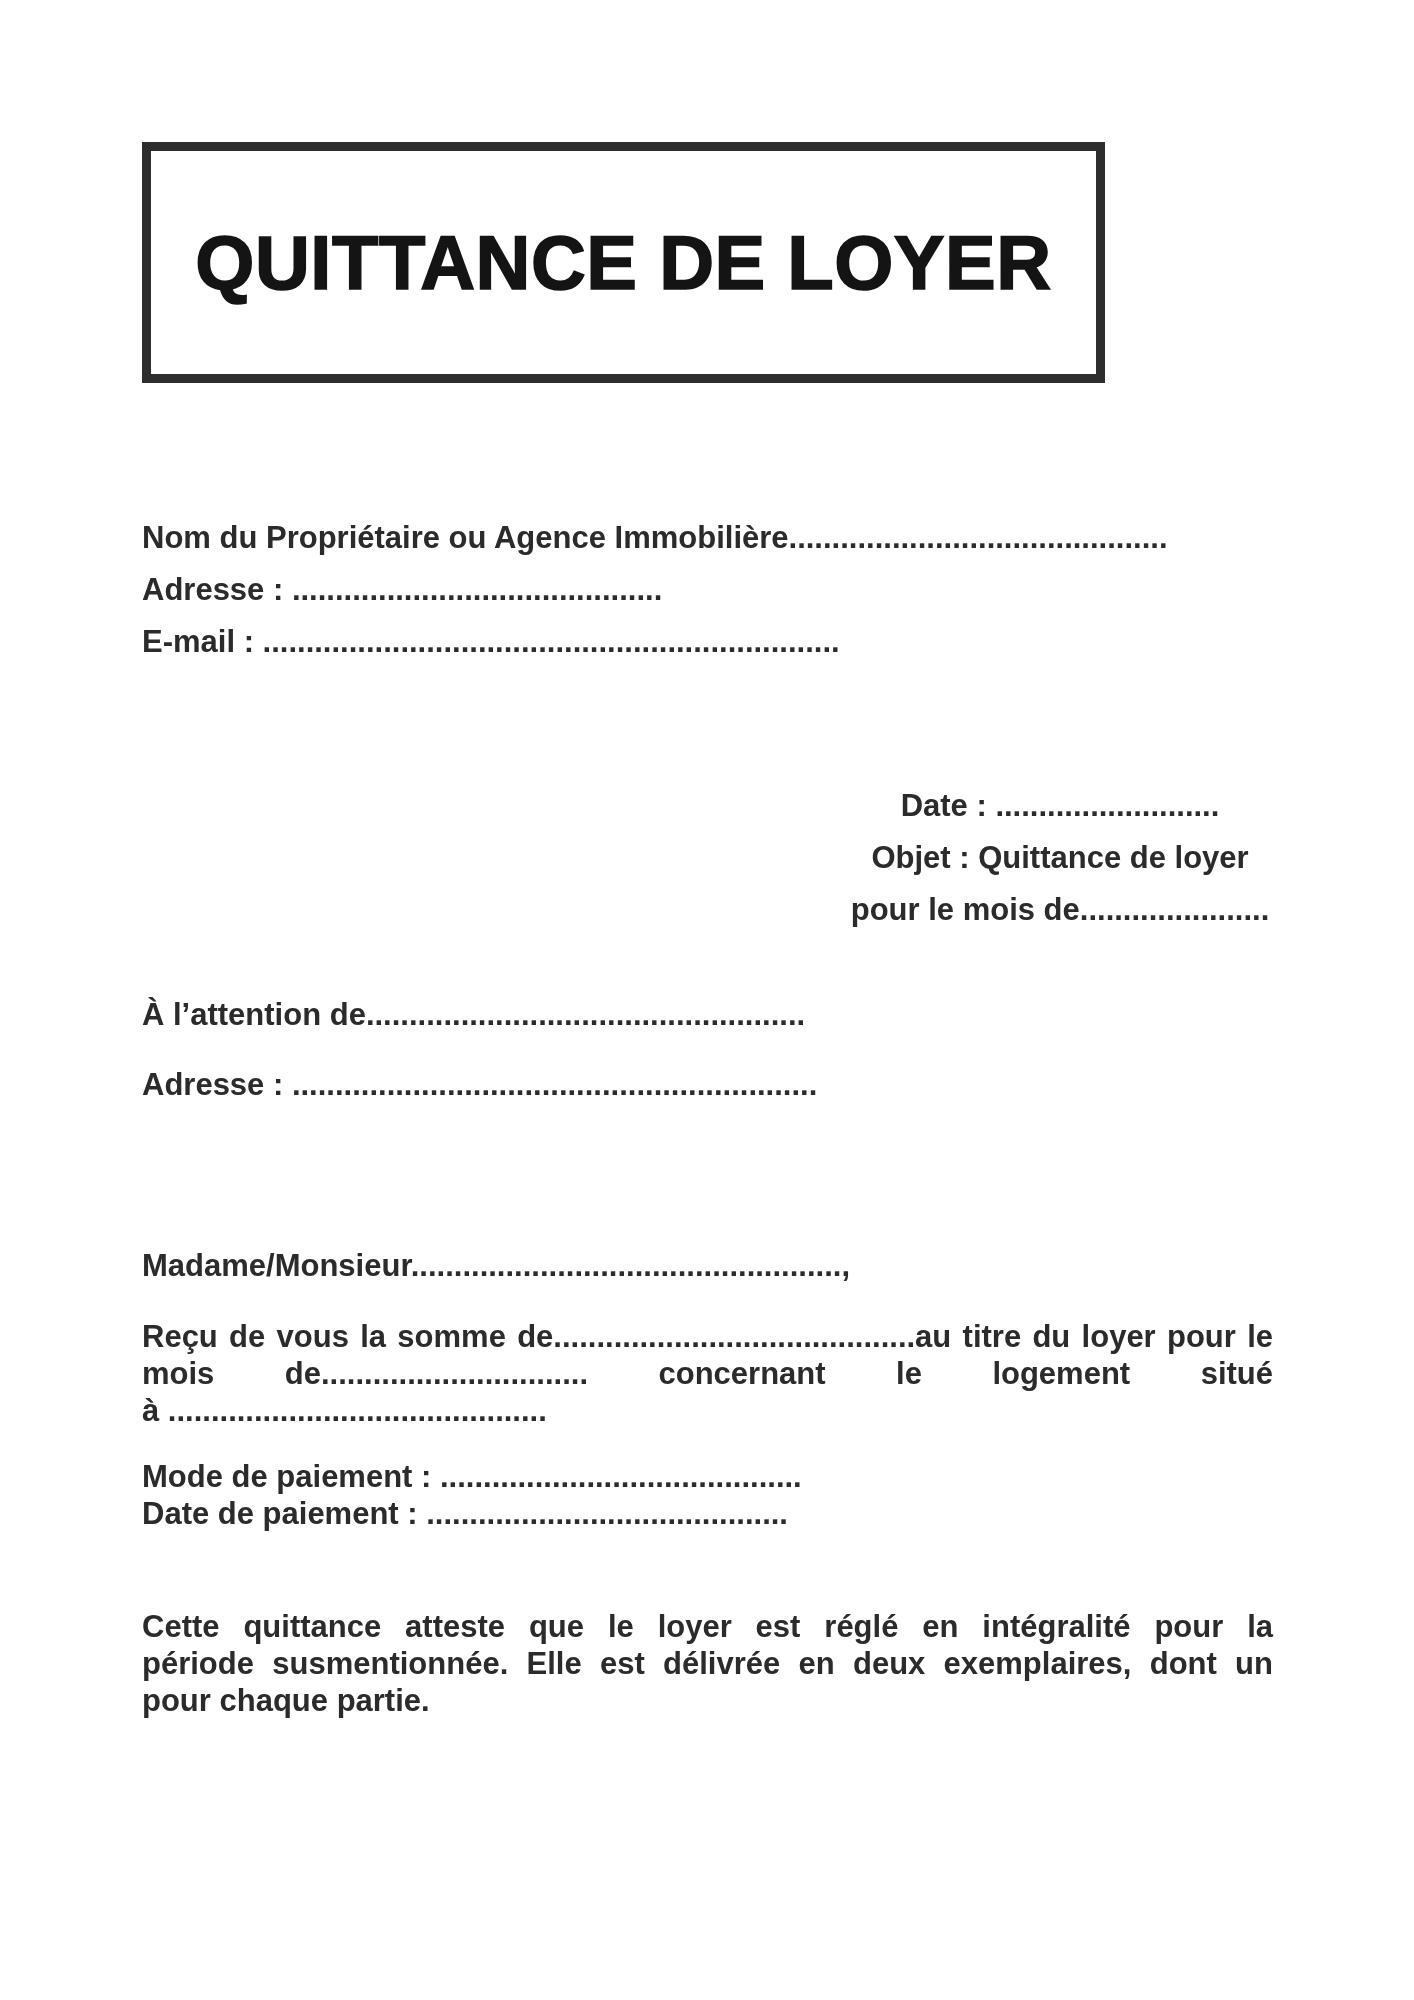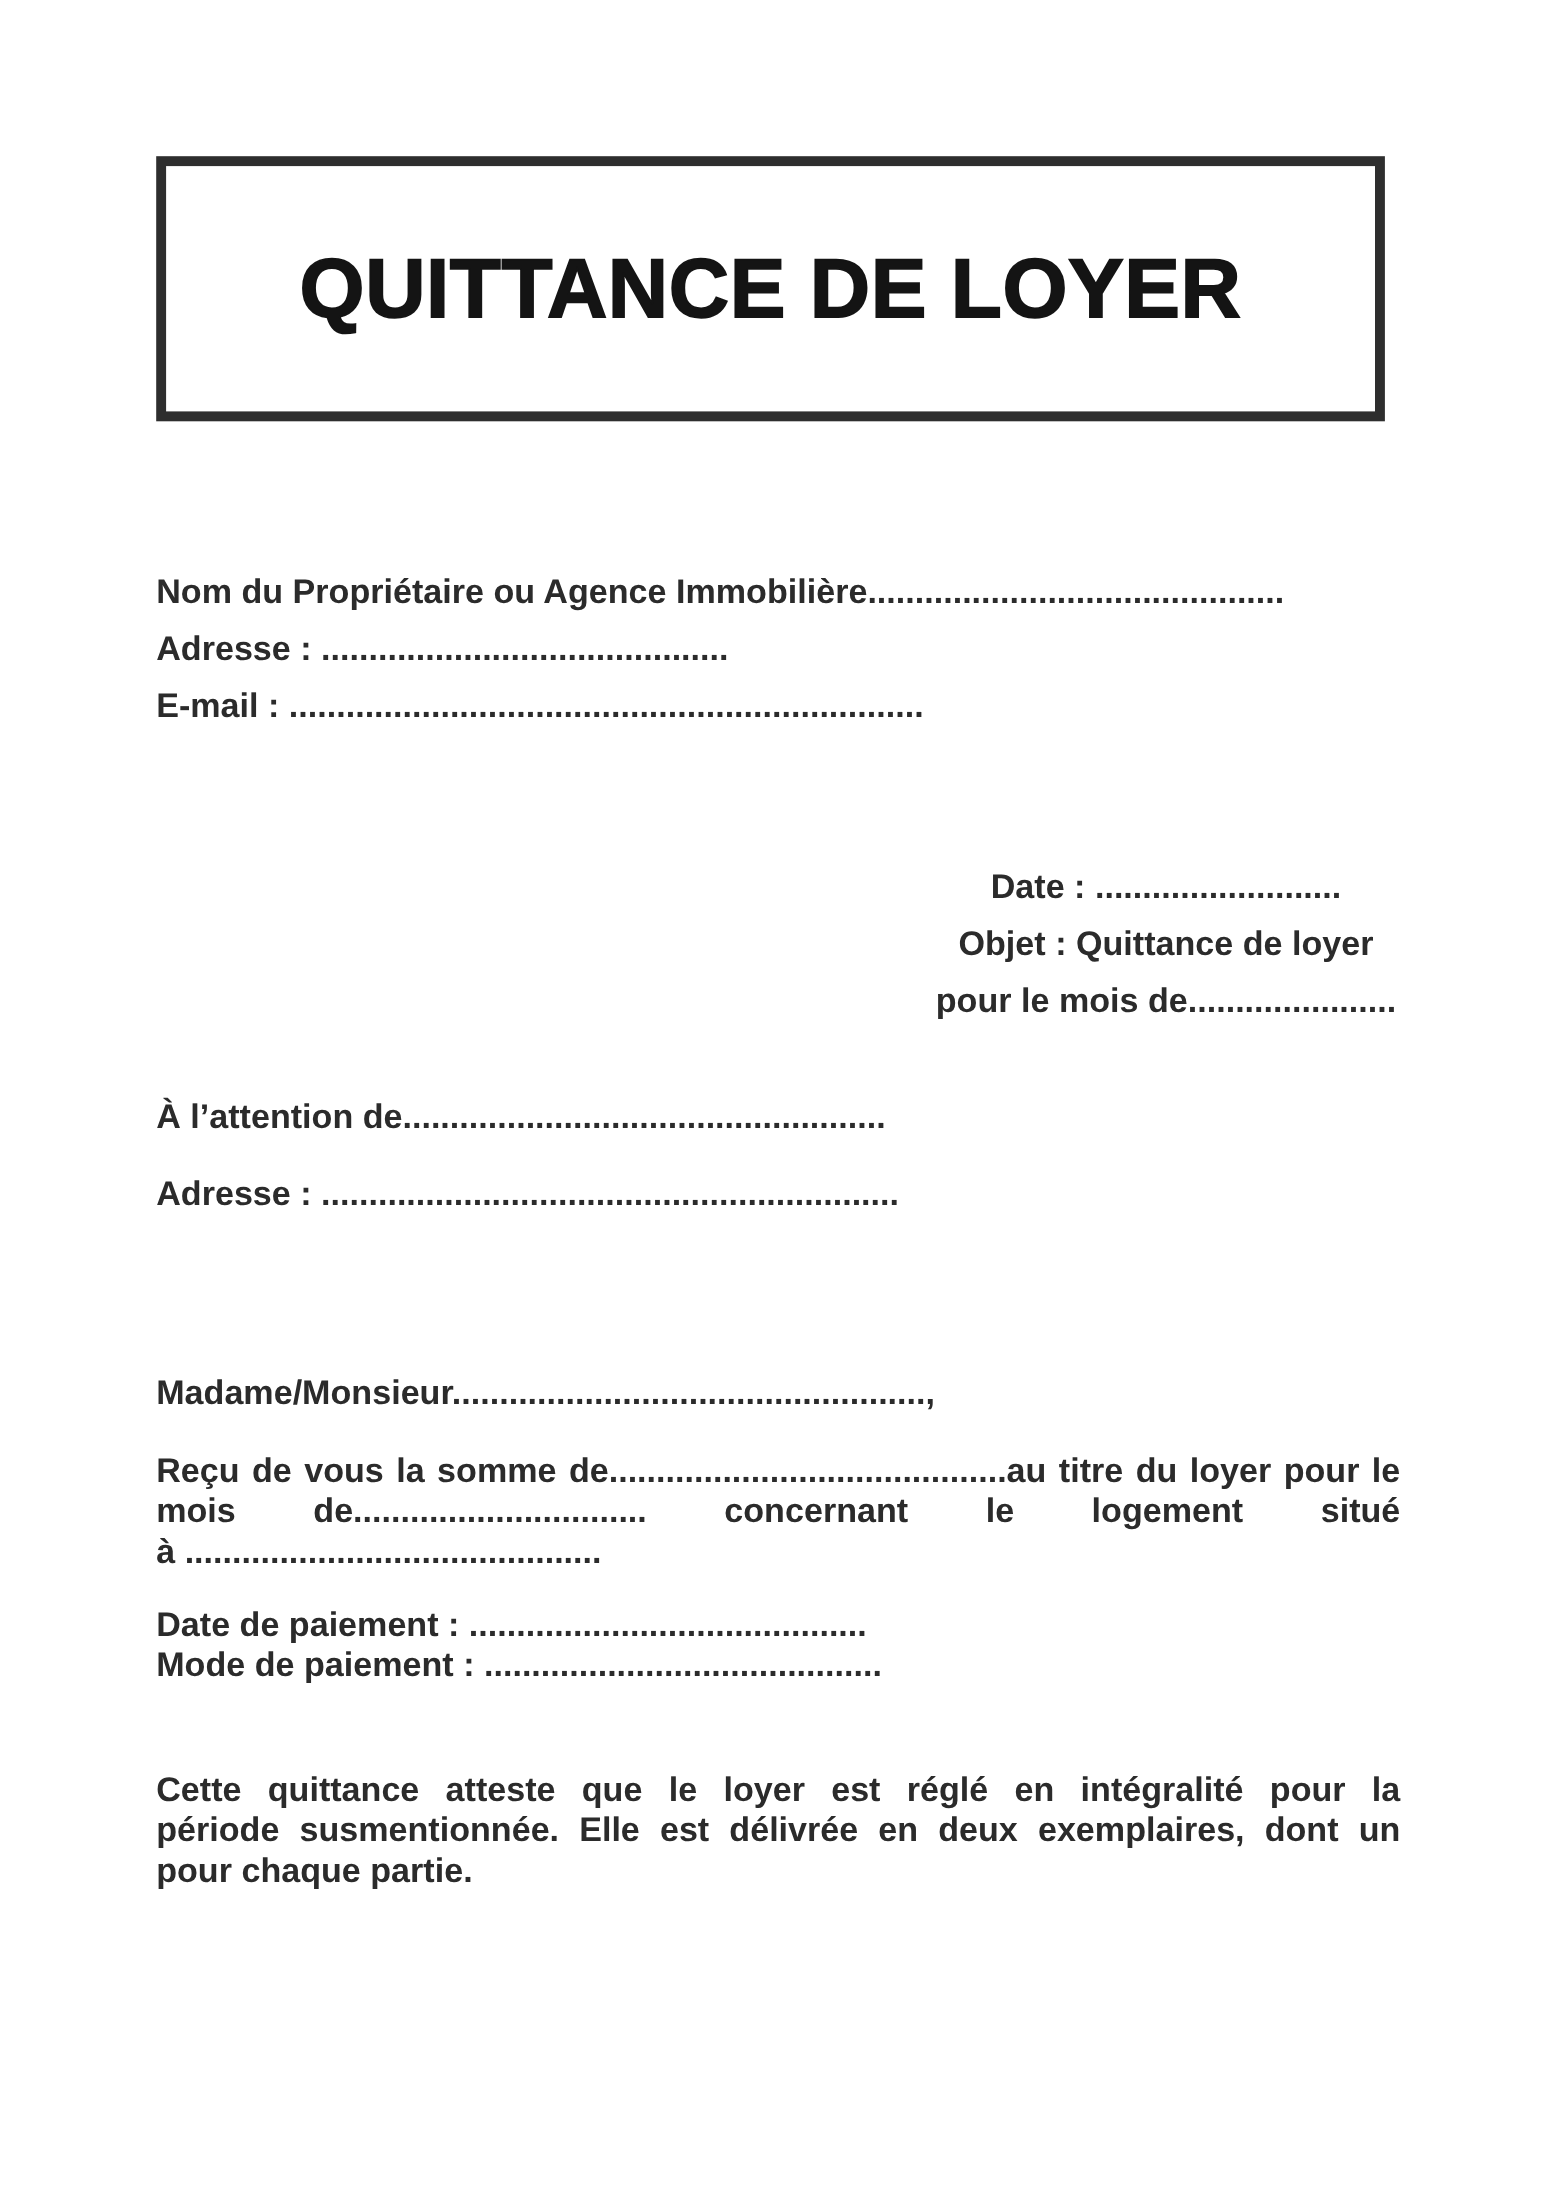--- a/index.html
+++ b/index.html
@@ -14,21 +14,21 @@
     margin: 0 auto;
     background: var(--page-background, #ffffff);
     overflow: hidden;
     color: var(--text, #2b2b2b);
   }
 
   .title-box {
     position: absolute;
     left: 142px;
     top: 142px;
-    width: 1117px;
+    width: 963px;
     height: 241px;
     border: 9px solid var(--box-border, #2e2e2e);
     background: var(--page-background, #ffffff);
     display: flex;
     align-items: center;
     justify-content: center;
     text-align: center;
   }
 
   .doc-title {
@@ -101,22 +101,22 @@
     <p>Madame/Monsieur..................................................,</p>
   </div>
 
   <div class="block tight para1-block">
     <div class="justify-line">Reçu de vous la somme de..........................................au titre du loyer pour le</div>
     <div class="justify-line">mois de............................... concernant le logement situé</div>
     <div class="left-line">à ............................................</div>
   </div>
 
   <div class="block payment-block">
+    <p>Mode de paiement : ..........................................</p>
     <p>Date de paiement : ..........................................</p>
-    <p>Mode de paiement : ..........................................</p>
   </div>
 
   <div class="block tight closing-block">
     <div class="justify-line">Cette quittance atteste que le loyer est réglé en intégralité pour la</div>
     <div class="justify-line">période susmentionnée. Elle est délivrée en deux exemplaires, dont un</div>
     <div class="left-line">pour chaque partie.</div>
   </div>
 
 </div>
 

